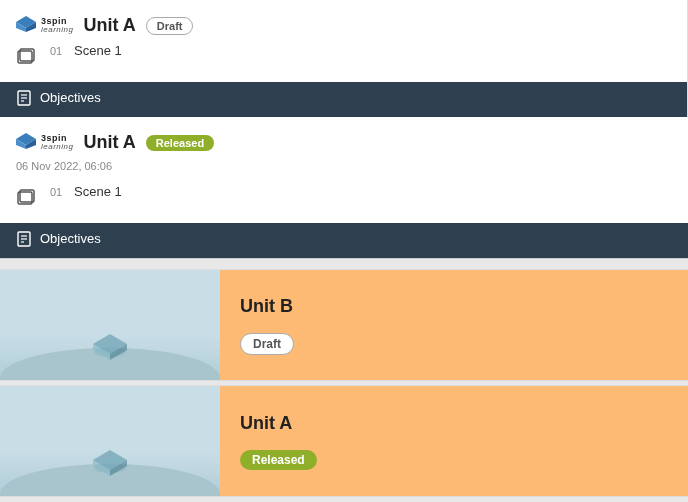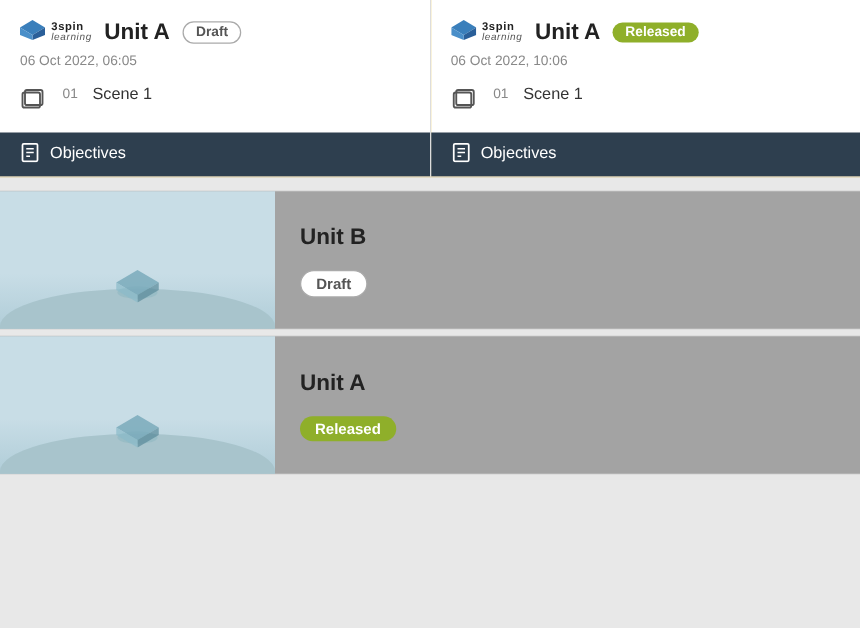--- a/index.html
+++ b/index.html
@@ -7,21 +7,22 @@
       font-family: 'Segoe UI', Arial, sans-serif;
       background: #e8e8e8;
       width: 688px;
       min-height: 502px;
       overflow: hidden;
     }
 
     
     .top-row {
       display: flex;
-      background: #eab308;
+      flex-direction: column;
+      background: #0f766e;
       border-bottom: 1px solid #ccc;
     }
 
     .top-card {
       flex: 1;
       background: #fff;
       padding: 14px 16px 0 16px;
       border-right: 1px solid #ddd;
       position: relative;
     }
@@ -98,21 +99,21 @@
       font-size: 14px;
     }
 
     
     .bottom-list {
       background: #e8e8e8;
       padding: 10px 0;
     }
 
     .list-item {
-      background: #a3a3a3;
+      background: #fdba74;
       display: flex;
       flex-direction: row;
       align-items: center;
       margin: 0 0 4px 0;
       border-top: 1px solid #ddd;
       border-bottom: 1px solid #ddd;
       min-height: 110px;
     }
 
     .list-thumb {
@@ -214,21 +215,20 @@
             </svg>
           </span>
           <div class="logo-text-wrap">
             <span class="logo-line1">3spin</span>
             <span class="logo-line2">learning</span>
           </div>
         </div>
         <span class="unit-title">Unit A</span>
         <span class="badge badge-draft">Draft</span>
       </div>
-      <div class="card-date">06 Oct 2022, 06:05</div>
       <div style="display:flex;align-items:center;margin-bottom:10px;">
         <span style="font-size:16px;color:#555;margin-right:10px;">
           <svg width="20" height="20" viewBox="0 0 20 20" fill="none">
             <rect x="2" y="5" width="14" height="12" rx="1.5" stroke="#555" stroke-width="1.5" fill="none"></rect>
             <rect x="4" y="3" width="14" height="12" rx="1.5" stroke="#555" stroke-width="1.5" fill="none"></rect>
           </svg>
         </span>
         <div style="flex:1;">
           <div class="scene-row">
             <span class="scene-num">01</span>
@@ -260,21 +260,21 @@
             </svg>
           </span>
           <div class="logo-text-wrap">
             <span class="logo-line1">3spin</span>
             <span class="logo-line2">learning</span>
           </div>
         </div>
         <span class="unit-title">Unit A</span>
         <span class="badge badge-released">Released</span>
       </div>
-      <div class="card-date">06 Oct 2022, 10:06</div>
+      <div class="card-date">06 Nov 2022, 06:06</div>
       <div style="display:flex;align-items:center;margin-bottom:10px;">
         <span style="font-size:16px;color:#555;margin-right:10px;">
           <svg width="20" height="20" viewBox="0 0 20 20" fill="none">
             <rect x="2" y="5" width="14" height="12" rx="1.5" stroke="#555" stroke-width="1.5" fill="none"></rect>
             <rect x="4" y="3" width="14" height="12" rx="1.5" stroke="#555" stroke-width="1.5" fill="none"></rect>
           </svg>
         </span>
         <div style="flex:1;">
           <div class="scene-row">
             <span class="scene-num">01</span>

